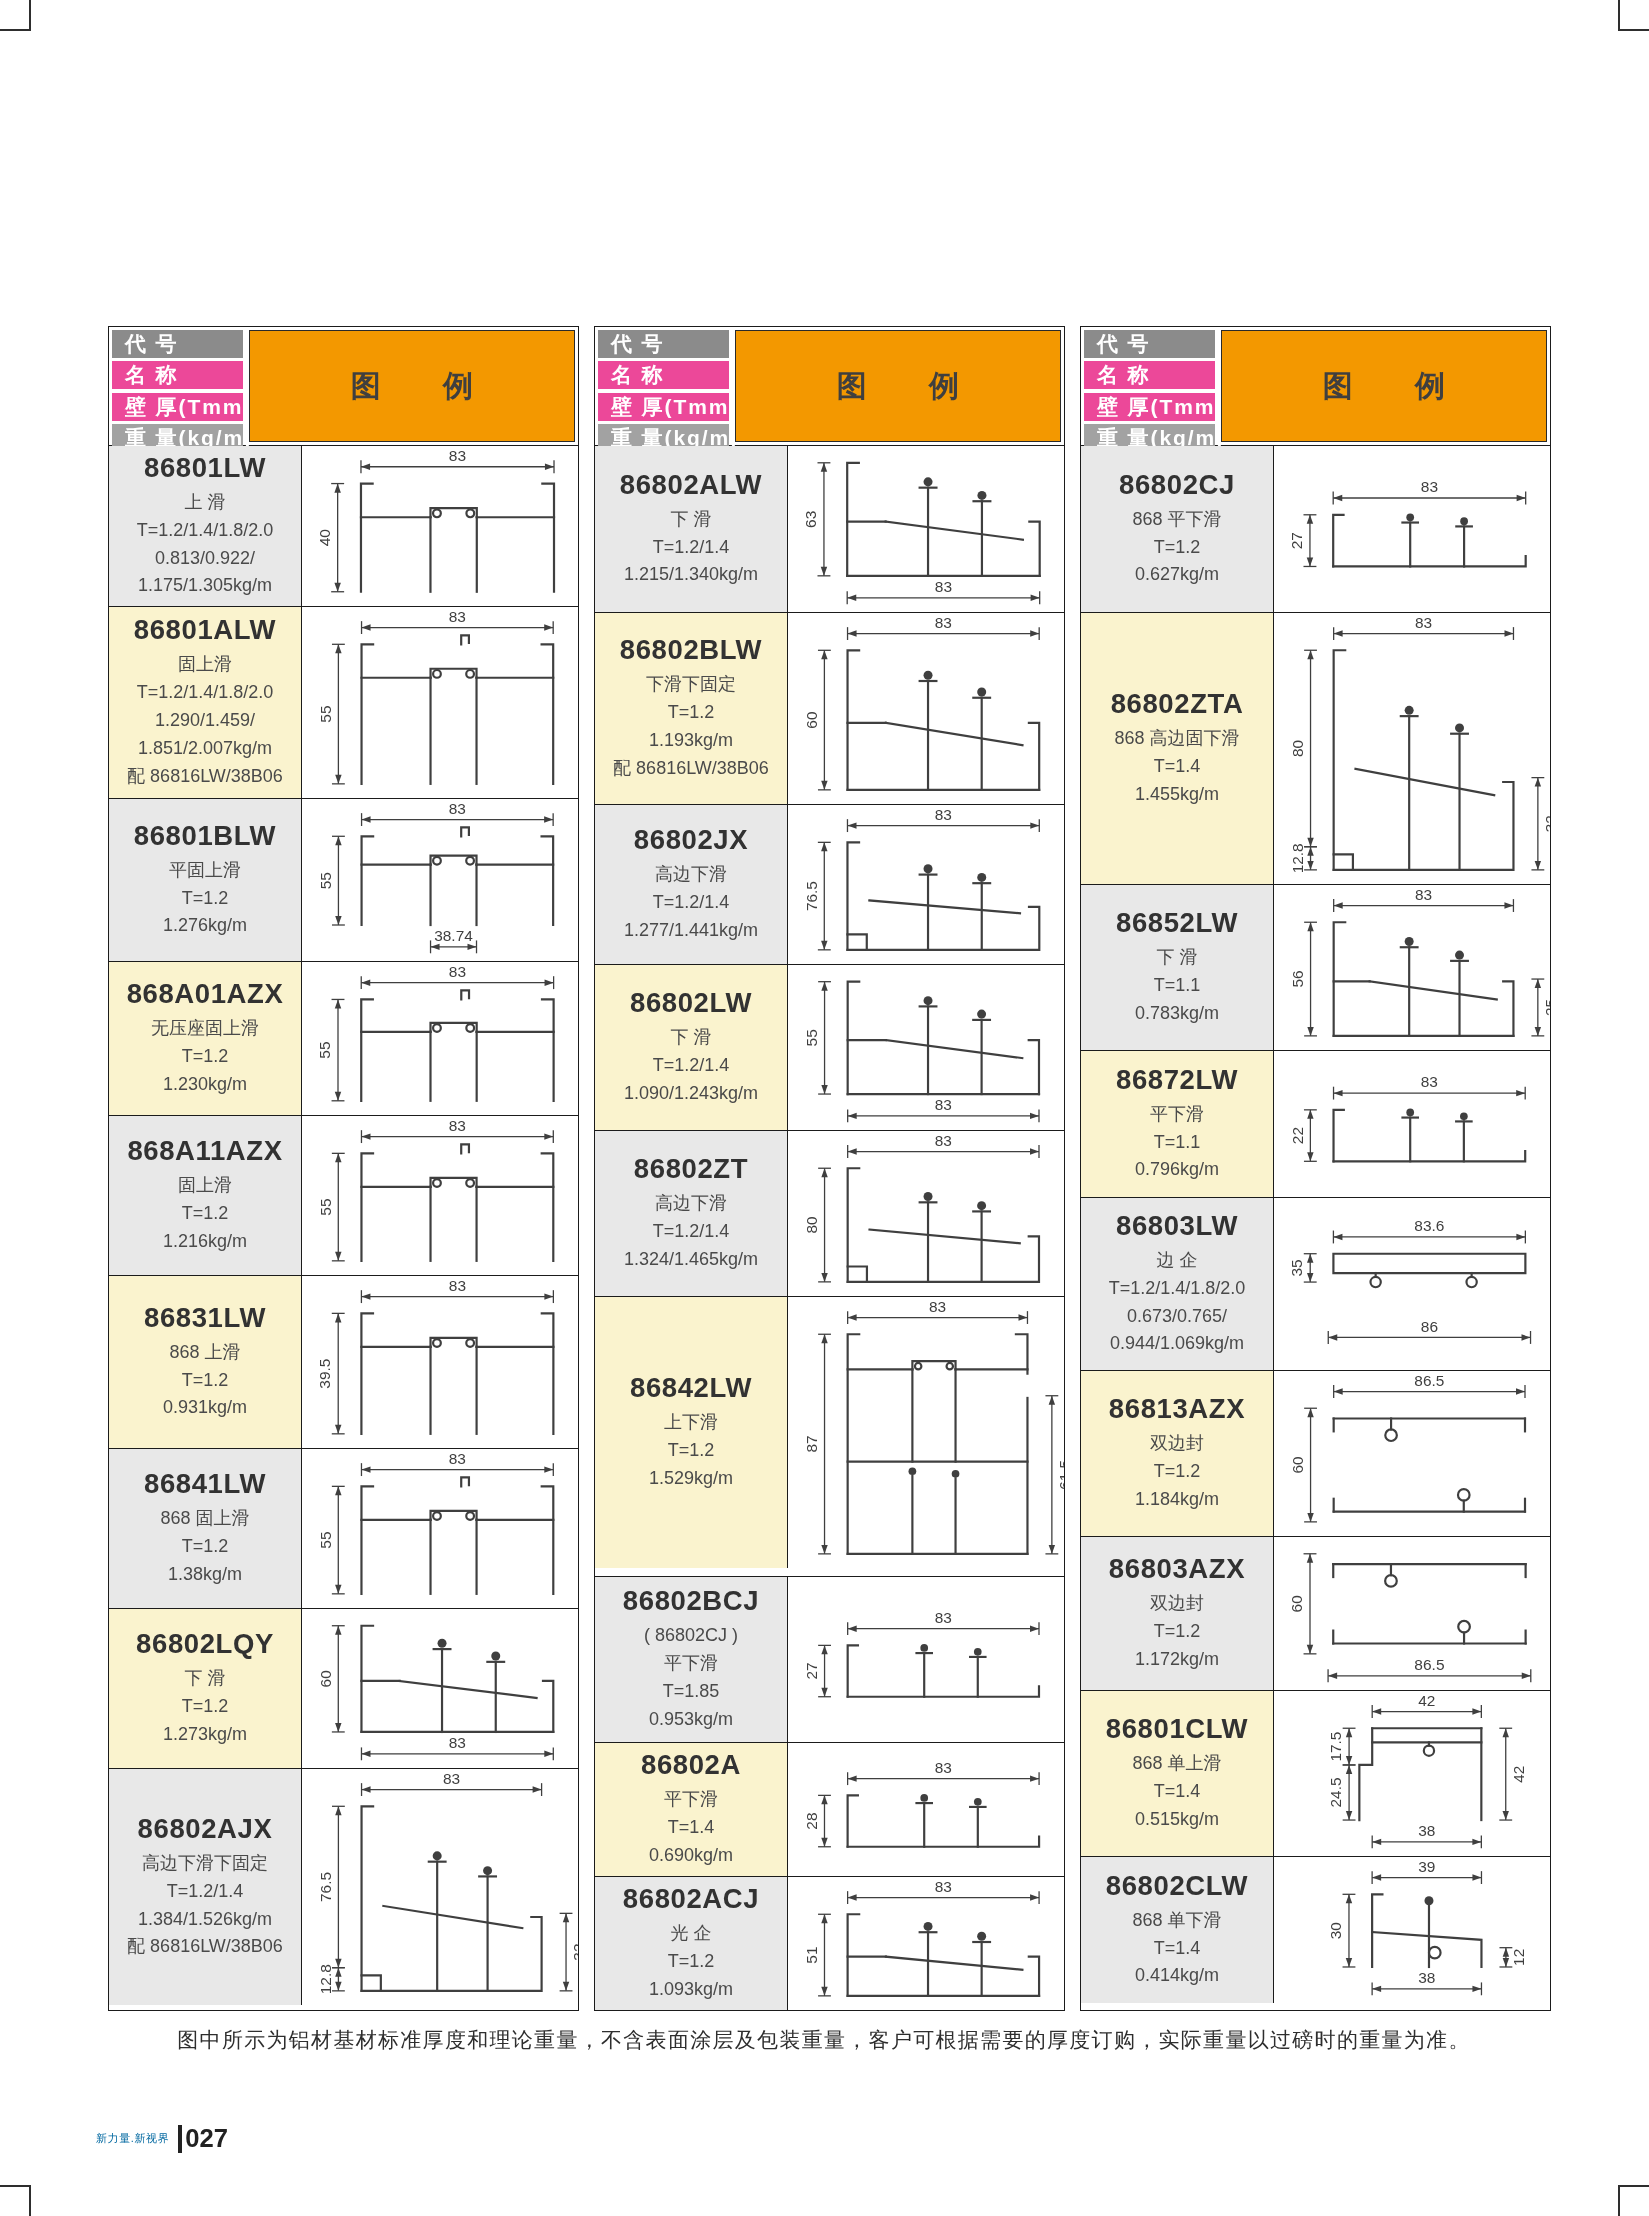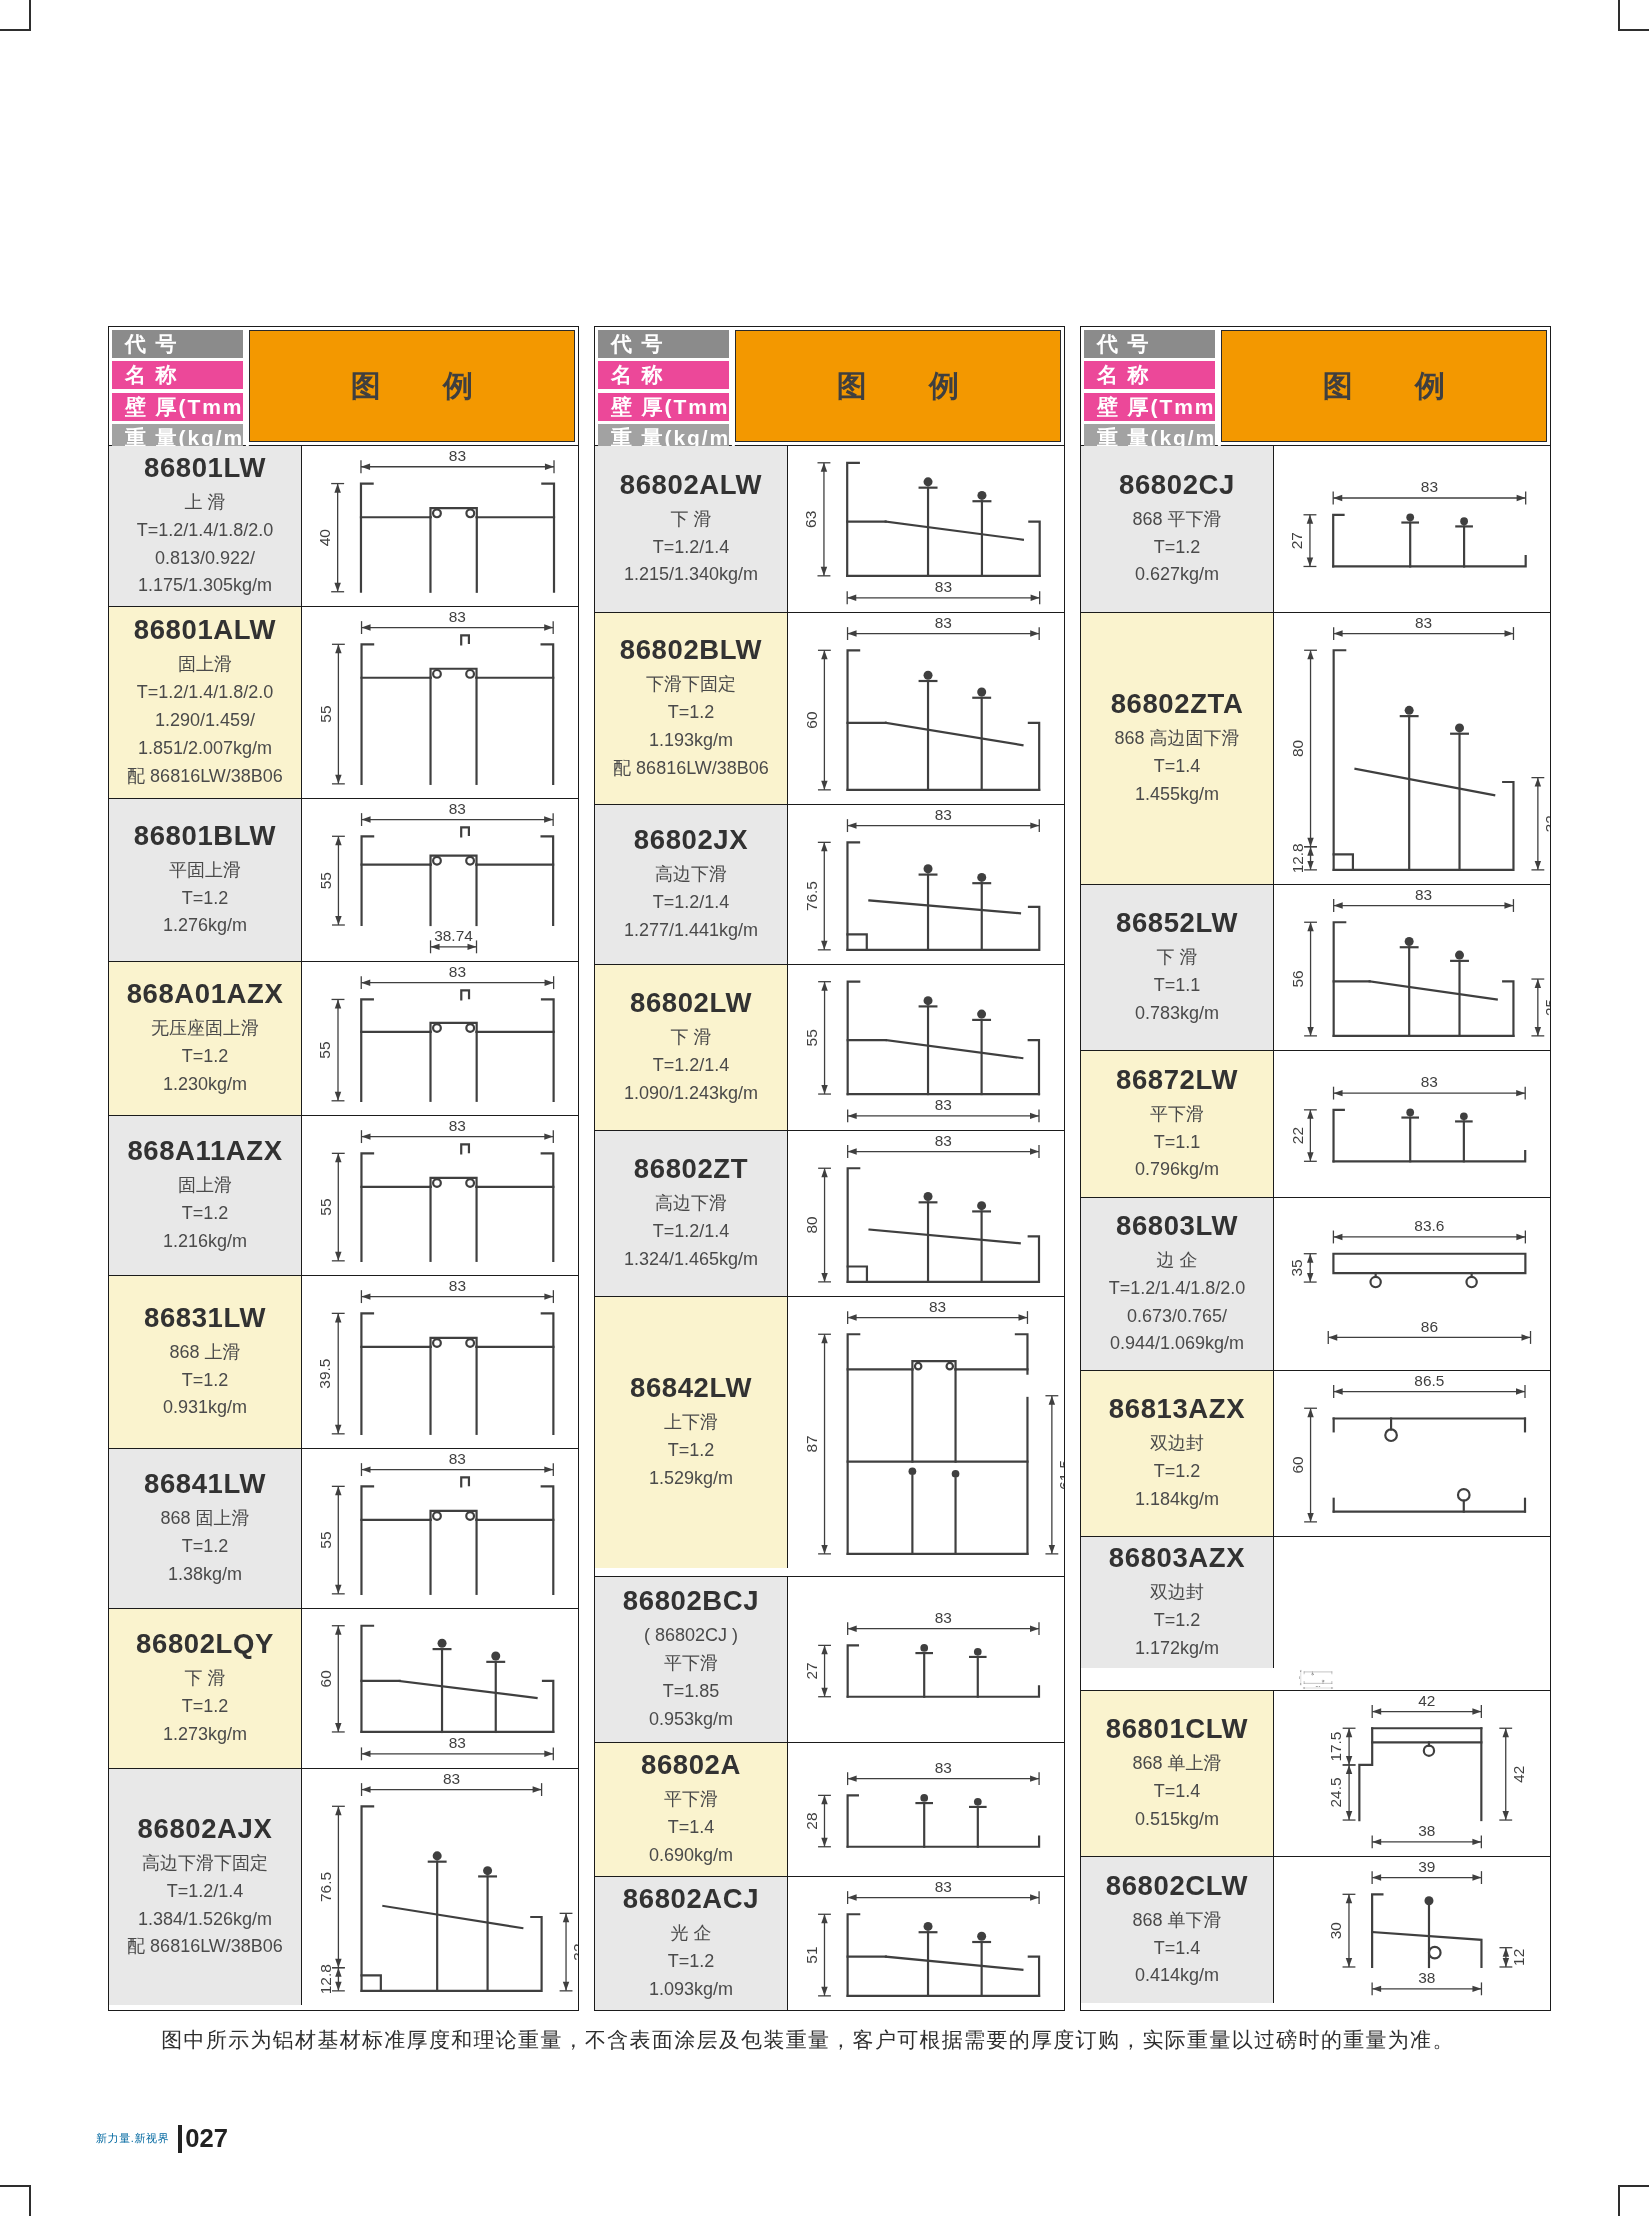--- a/index.html
+++ b/index.html
@@ -48,21 +48,21 @@
   .diag svg{display:block;}
 
   
   .prof{fill:none;stroke:#3f3f3f;stroke-width:3.4;stroke-linecap:square;}
   .ball{fill:#3f3f3f;stroke:none;}
   .dln{stroke:#3f3f3f;stroke-width:2;fill:none;}
   .dar{fill:#3f3f3f;stroke:none;}
   .dtxt{font-family:"Liberation Sans","DejaVu Sans",sans-serif;font-size:24px;fill:#3f3f3f;}
 
   
-  .footnote{position:absolute;left:102px;top:2026px;width:1412px;text-align:center;
+  .footnote{position:absolute;left:118px;top:2026px;width:1412px;text-align:center;
             font-size:21px;color:#2e2e2e;letter-spacing:1.3px;}
   .brand{position:absolute;left:96px;top:2124px;display:flex;align-items:center;}
   .brand .name{font-size:11px;color:#0369a1;letter-spacing:0.6px;}
   .brand .bar{width:3.8px;height:28px;background:#222;margin-left:9px;margin-right:3.2px;}
   .brand .pageno{font-size:25.6px;font-weight:bold;color:#222;}
 </style>
 </head>
 <body>
 
 <div class="page">
@@ -971,21 +971,21 @@
                 <text class="dtxt" x="239" y="23" text-anchor="middle">86.5</text>
                 <line class="dln" x1="54" y1="58" x2="54" y2="235"></line>
                 <path class="dar" d="M54,58 l-5,14 h10 z"></path>
                 <path class="dar" d="M54,235 l-5,-14 h10 z"></path>
                 <line class="dln" x1="44" y1="58" x2="64" y2="58"></line>
                 <line class="dln" x1="44" y1="235" x2="64" y2="235"></line>
                 <text class="dtxt" transform="translate(42,146.5) rotate(-90)" text-anchor="middle">60</text>
               </svg>
             </div>
           </div>
-          <div class="row" style="height: 154px; flex-direction: column;">
+          <div class="row" style="height: 154px;">
             <div class="info gray">
               <div class="code">86803AZX</div>
               <div class="spec">双边封</div>
               <div class="spec">T=1.2</div>
               <div class="spec">1.172kg/m</div>
             </div>
             <div class="diag">
               <svg width="100%" height="100%" viewBox="0 0 424 237" preserveAspectRatio="xMidYMid meet">
                 <path class="prof" d="M90,42 H388"></path>
                 <path class="prof" d="M90,165 H388"></path>

